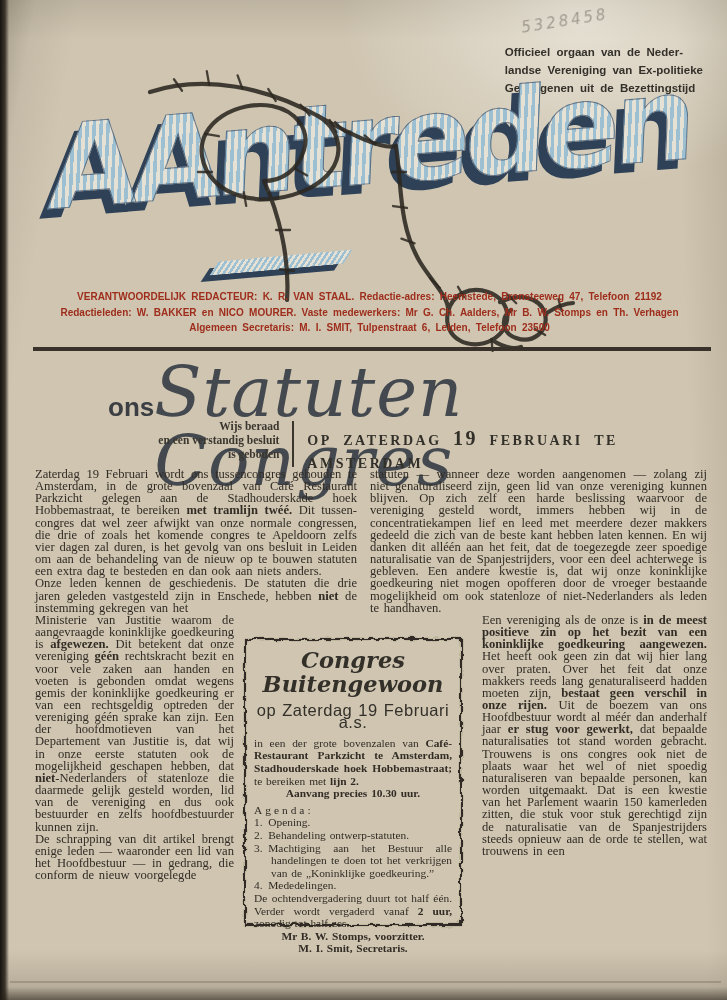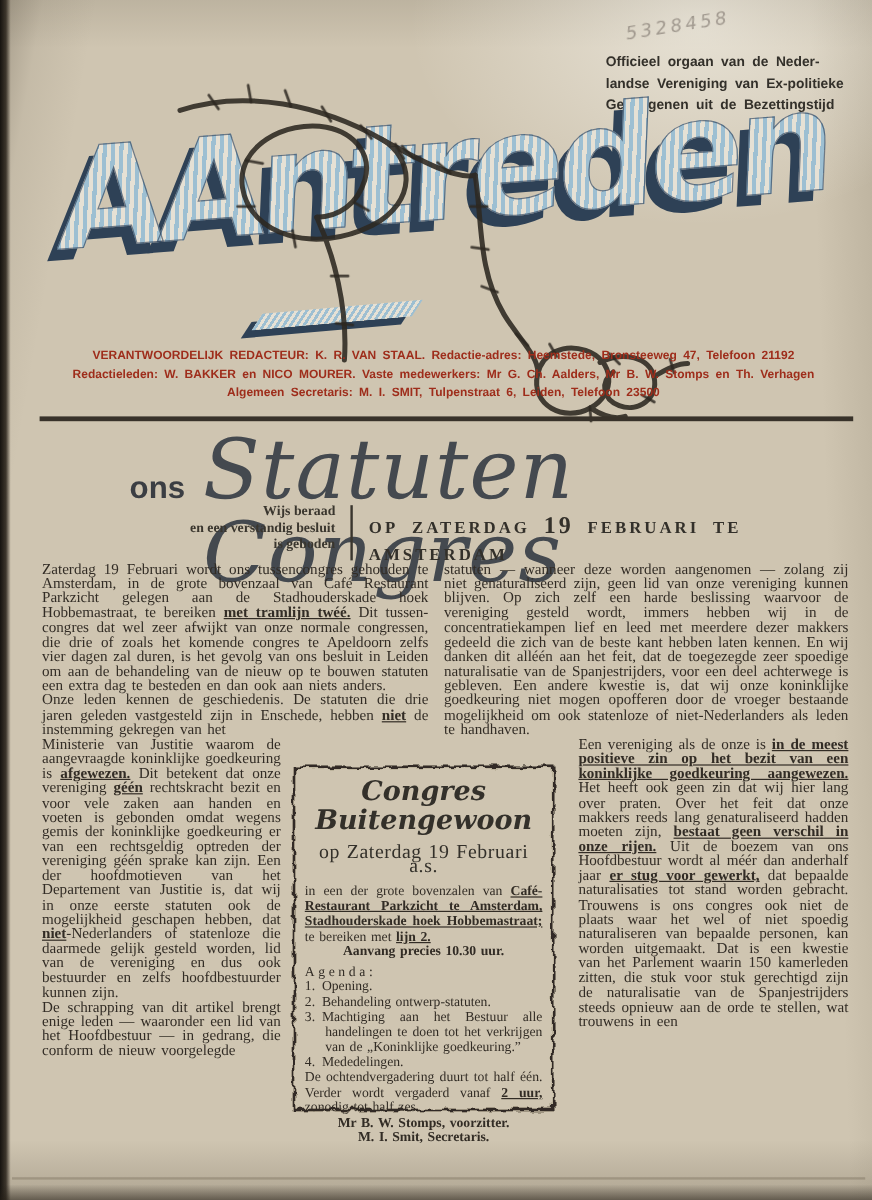--- a/index.html
+++ b/index.html
@@ -45,50 +45,50 @@
   .wire{position:absolute;left:0;top:0;width:727px;height:1000px;pointer-events:none;}
 
   .editorial{position:absolute;top:289px;left:30px;right:18px;text-align:center;
     font-family:"Liberation Sans",sans-serif;font-weight:bold;font-size:10px;
     color:#9e2d1b;line-height:1.55;word-spacing:2.5px;}
   .rule{position:absolute;top:347px;left:33px;right:16px;height:4px;background:#38322a;
     box-shadow:0 -6px 0 -4.5px rgba(56,50,42,.5);}
 
   .headline{position:absolute;top:358px;left:108px;display:flex;align-items:baseline;}
   .kicker{font-family:"Liberation Sans",sans-serif;font-weight:bold;font-size:26px;
-    color:#3b3e43;margin-right:15px;}
+    color:#3b3e43;}
   .head-title{font-family:"DejaVu Serif",serif;font-style:italic;font-weight:normal;
     font-size:69px;color:#44494f;letter-spacing:1px;line-height:1;}
 
   .subhead{position:absolute;top:420px;left:128px;display:flex;align-items:flex-start;}
   .motto{width:158px;text-align:right;font-size:11.5px;font-weight:bold;color:#3a362e;
     line-height:1.2;font-family:"Liberation Serif",serif;}
   .vbar{width:2px;height:46px;background:#3a362e;margin:1px 13px 0 13px;}
   .subtitle{font-family:Liberation Serif, serif;font-variant:small-caps;font-size:20px;
     letter-spacing:2.5px;color:#33302a;font-weight:bold;padding-top:7px;word-spacing:4px;}
 
   
   .article{position:absolute;top:468px;left:35px;right:20px;}
   .cols{display:flex;gap:13px;}
   .col-left{width:322px;flex:none;}
   .col-right{flex:1;}
   .body-text{font-size:12.6px;line-height:12.15px;text-align:justify;word-spacing:1.5px;}
   .body-text p{margin:0;}
   .narrow-left{width:199px;}
   .narrow-right{margin-left:112px;}
-  .b{font-weight:bold;text-decoration:underline;}
+  .b{font-weight:bold;}
 
   
   .congress-box{position:absolute;left:206px;top:167px;width:224px;height:294px;}
   .box-border{position:absolute;inset:0;width:100%;height:100%;}
   .box-content{position:relative;padding:13px 13px 0 13px;font-size:11.4px;line-height:12.6px;
     text-align:justify;word-spacing:1px;}
   .box-title{font-family:"DejaVu Serif",serif;font-style:italic;font-weight:bold;
     font-size:22.5px;line-height:1.08;text-align:center;color:#33302a;}
-  .box-date{font-family:Liberation Serif, serif;font-size:16.5px;text-align:center;
+  .box-date{font-family:Liberation Sans, sans-serif;font-size:16.5px;text-align:center;
     margin-top:7px;color:#33302a;letter-spacing:.5px;}
   .box-intro{margin-top:8px;}
   .box-aanvang{font-weight:bold;text-align:center;}
   .box-agenda{letter-spacing:3px;margin-top:4px;}
   .box-item{padding-left:17px;text-indent:-17px;}
   .box-sig{text-align:center;font-weight:bold;}
 </style>
 </head>
 <body>
 

